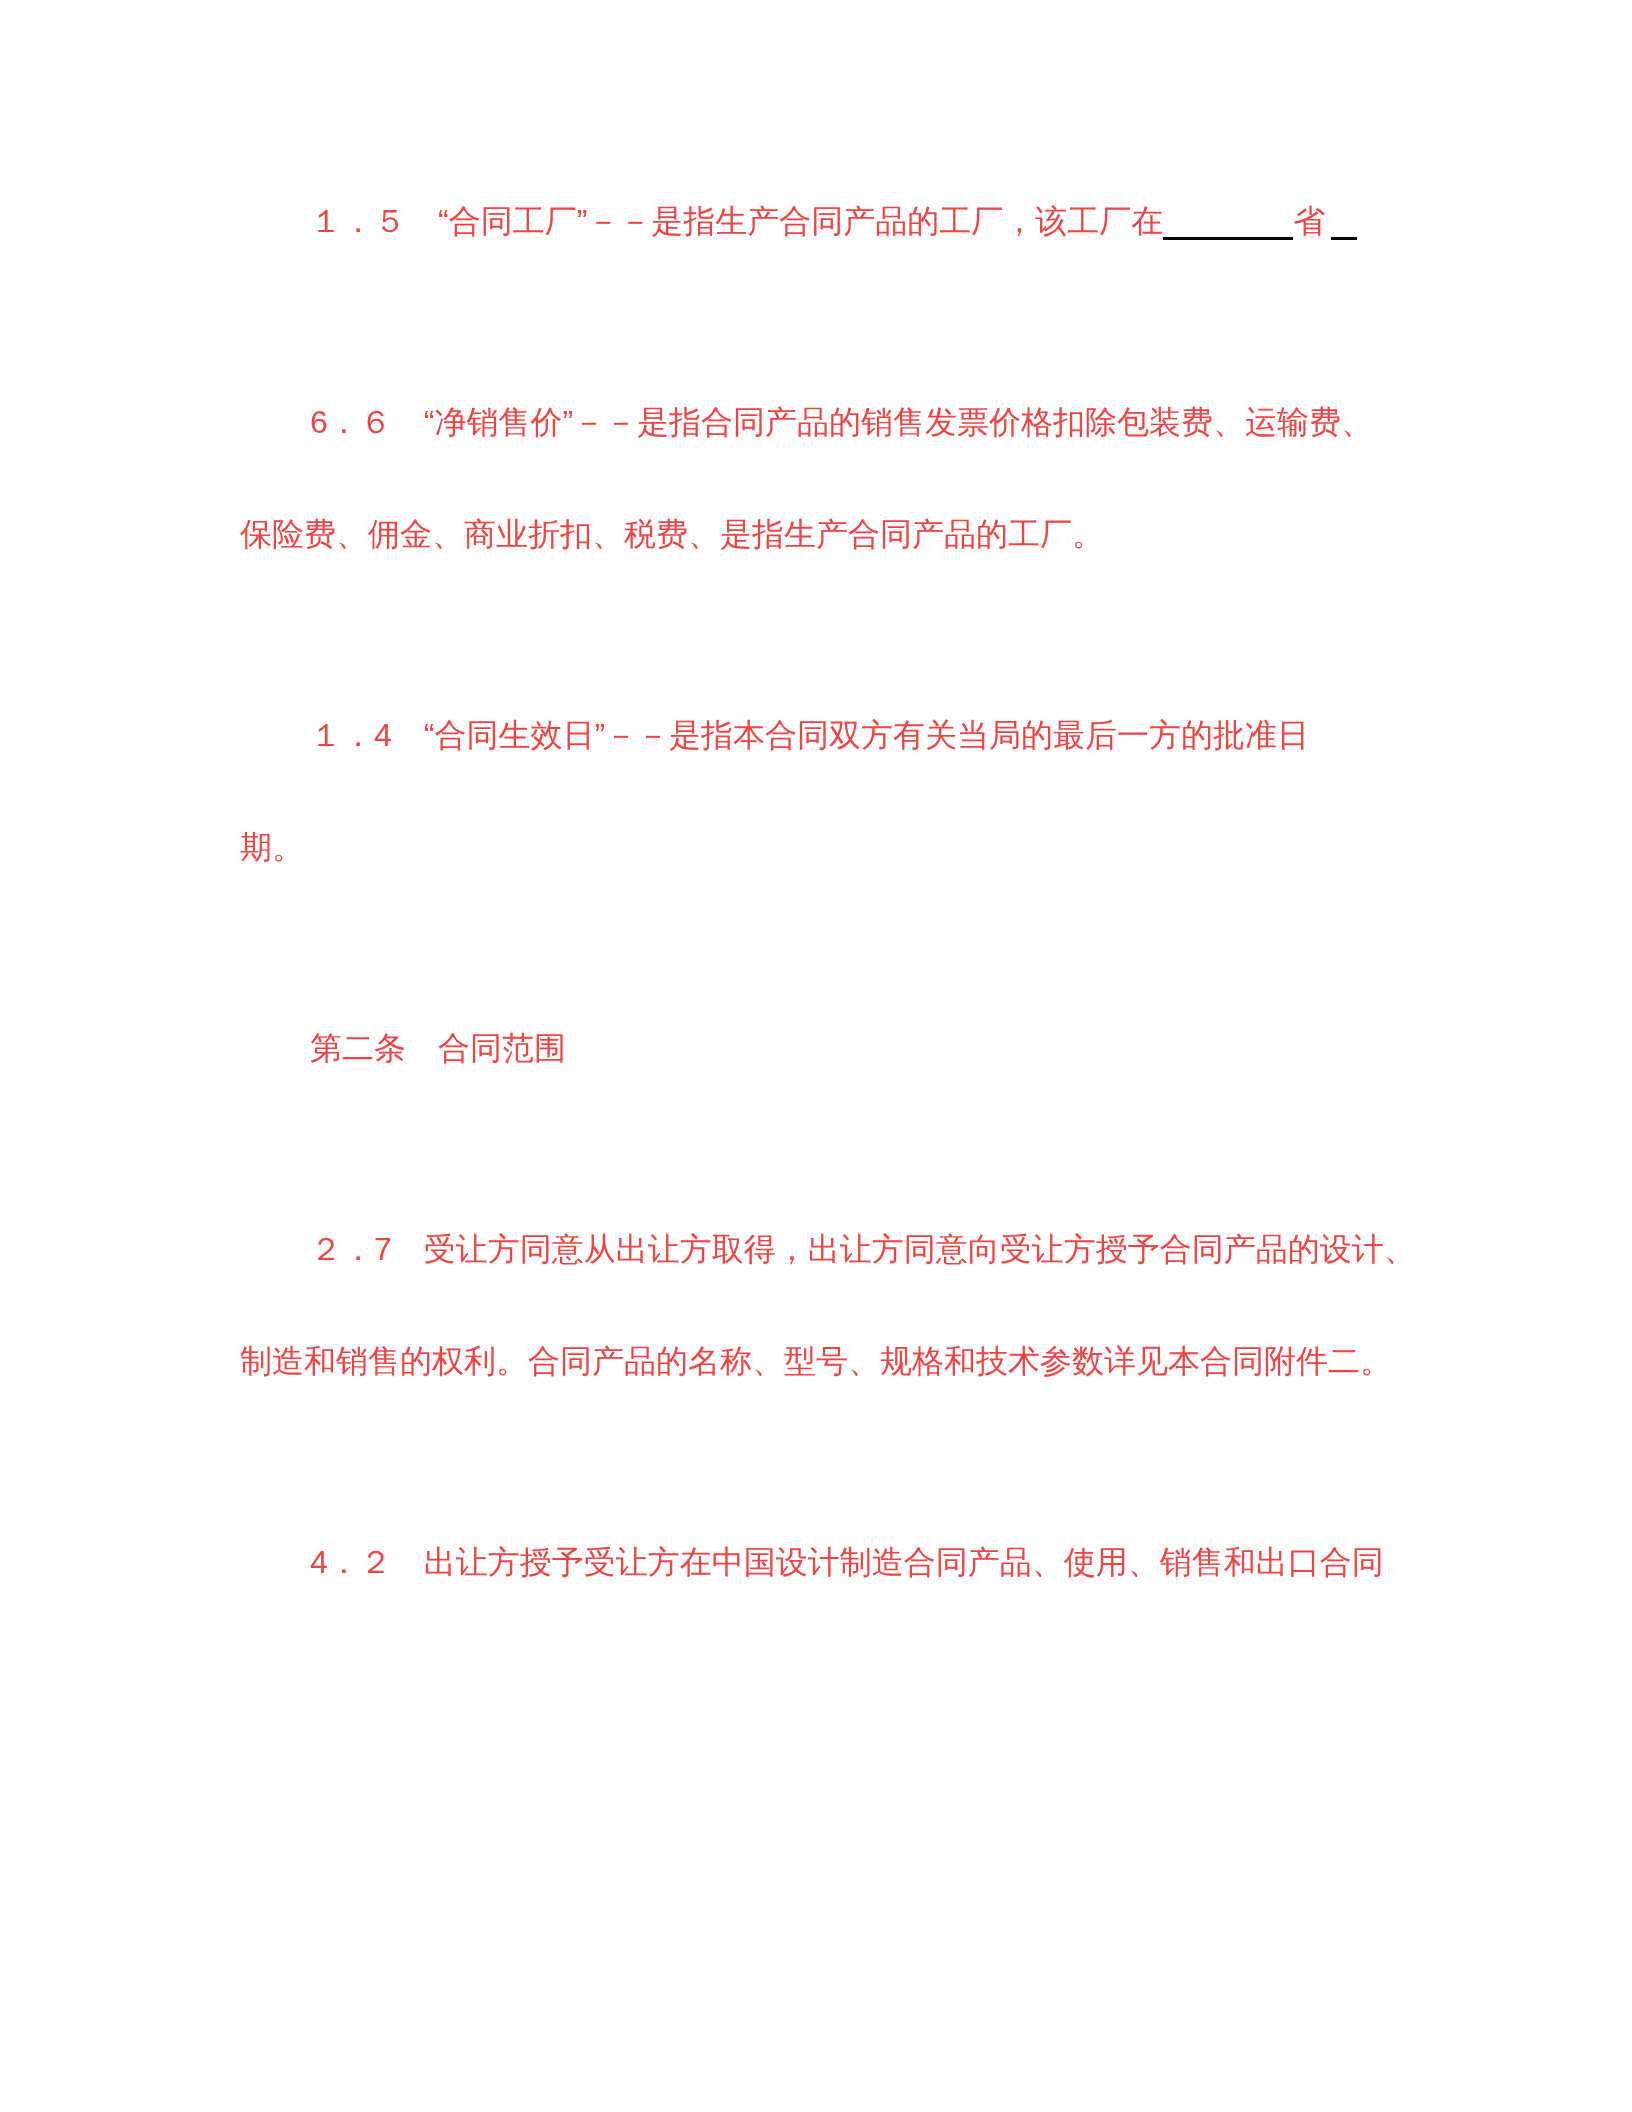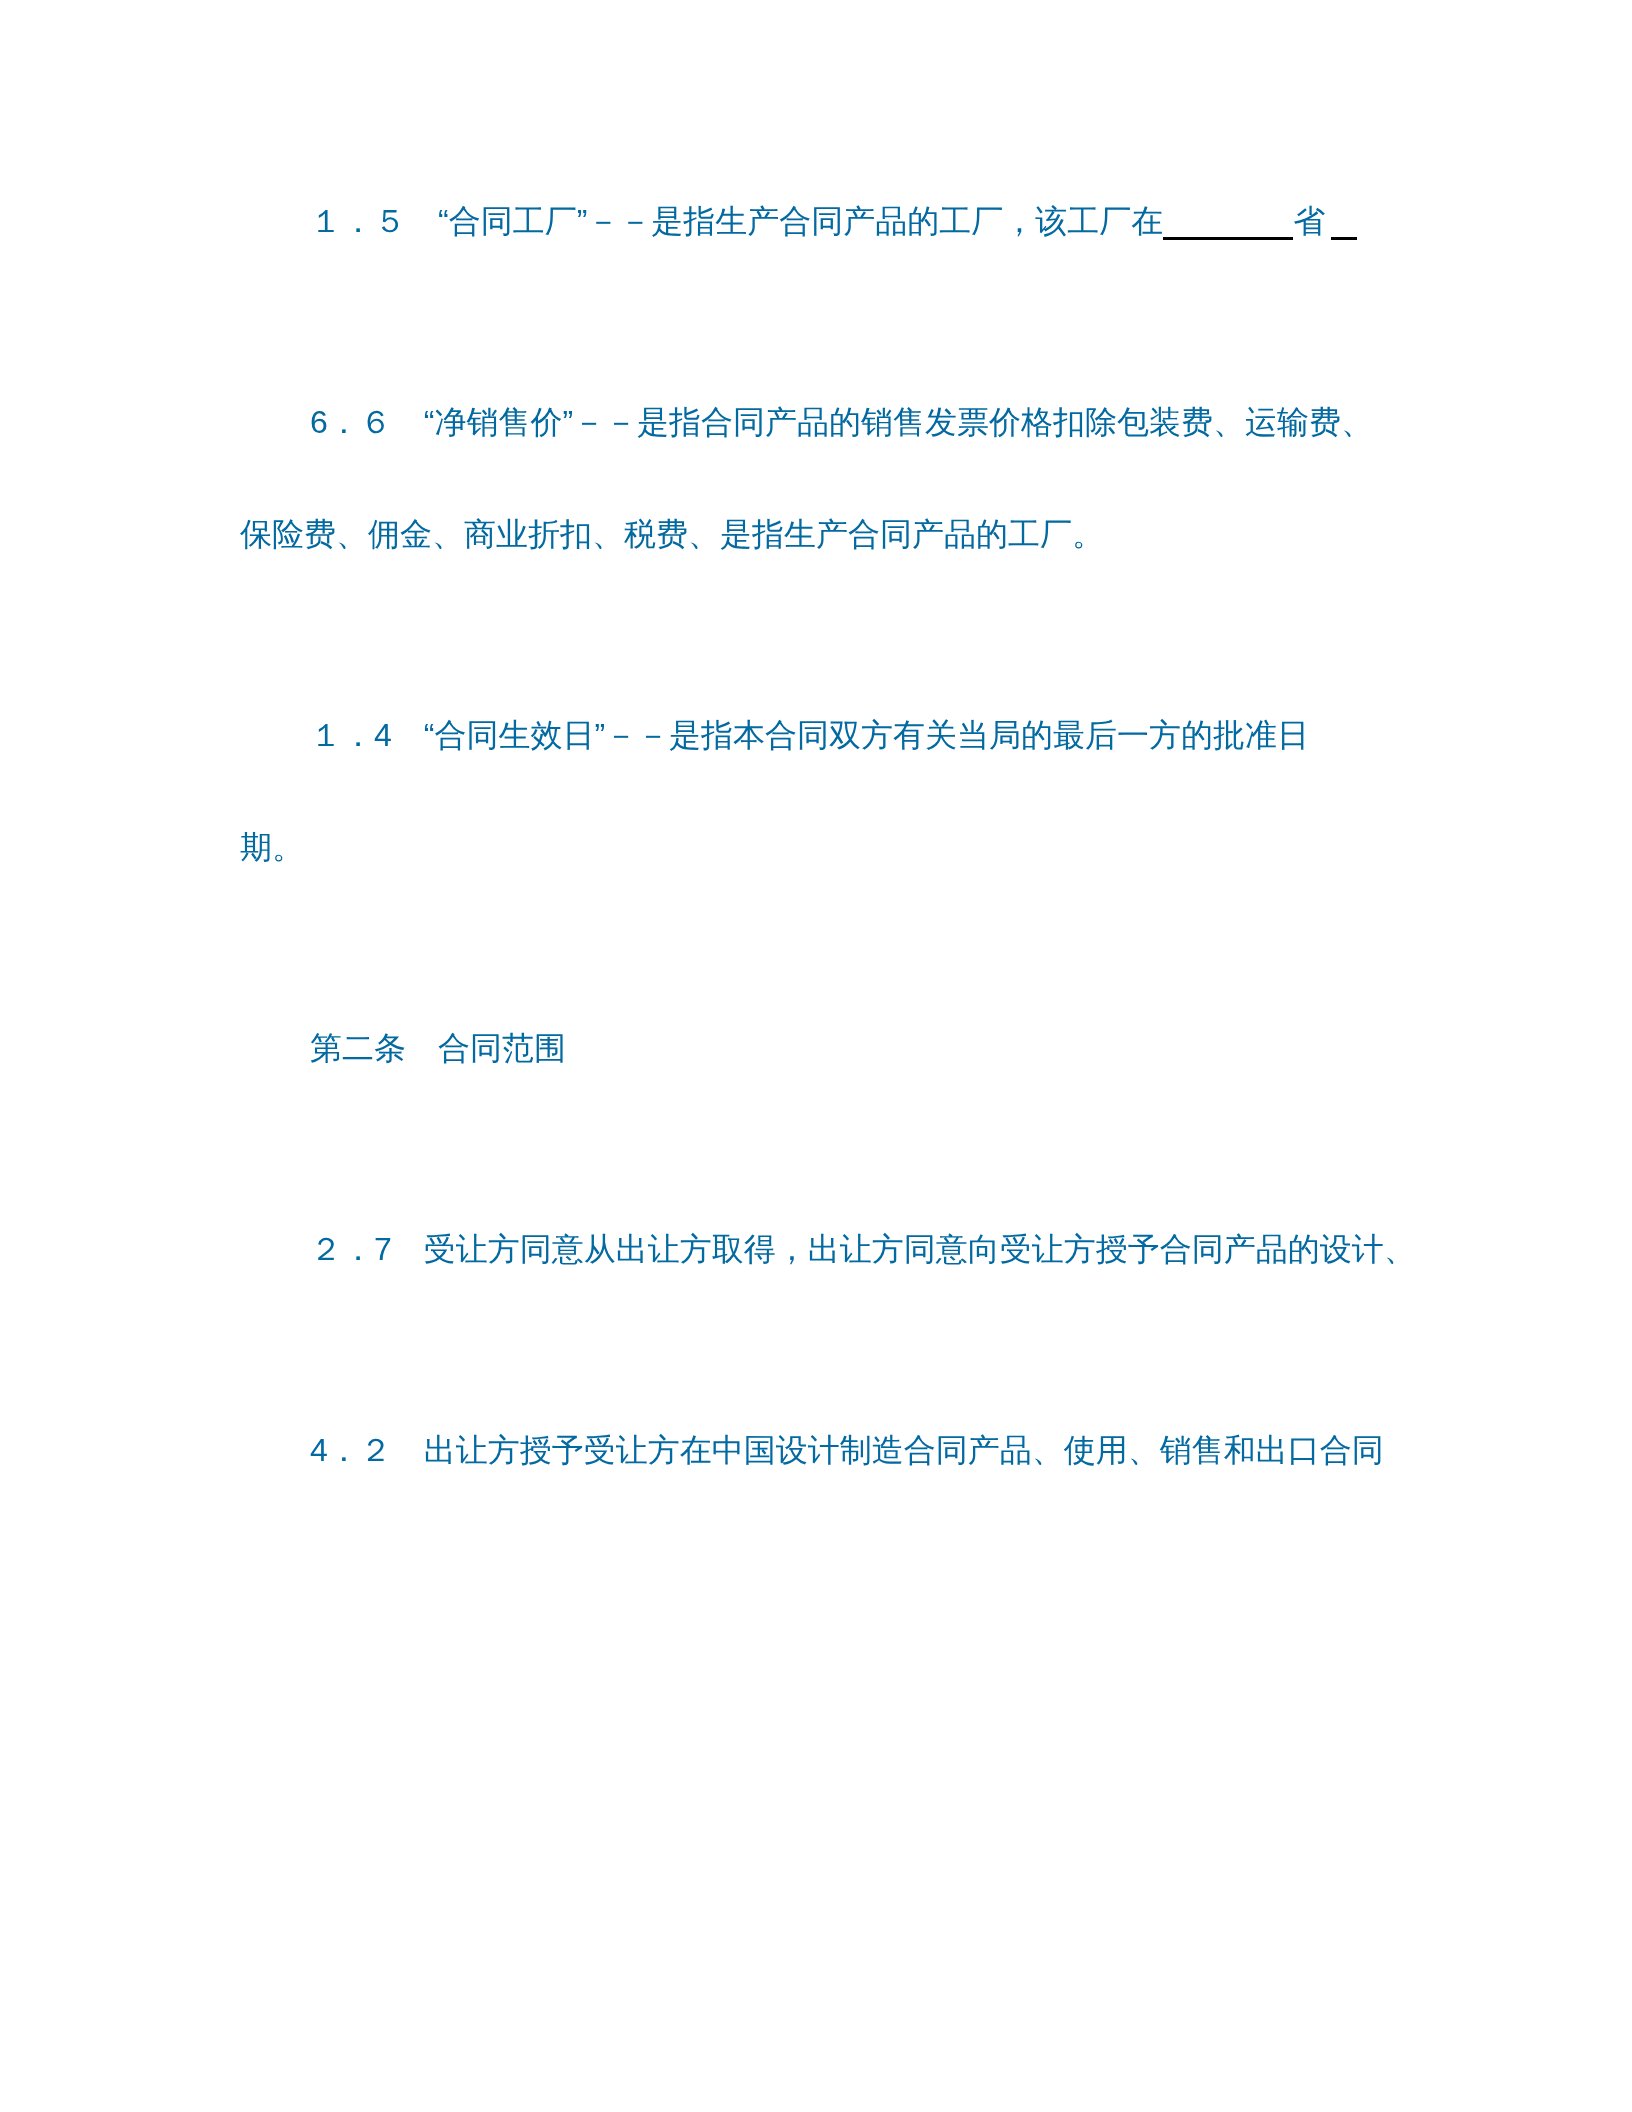--- a/index.html
+++ b/index.html
@@ -5,21 +5,21 @@
   html, body {
     margin: 0;
     padding: 0;
     background: #ffffff;
   }
   .page {
     position: relative;
     width: 1632px;
     height: 1848px;
     background: #ffffff;
-    color: #0369a1;
+    color: #ef4444;
     font-family: "Liberation Sans", "DejaVu Sans", sans-serif;
     font-size: 32px;
     box-sizing: border-box;
     padding: 165px 16px 0 240px;
     overflow: hidden;
   }
   .para {
     margin: 0 0 89px 0;
   }
   .line {
@@ -70,20 +70,21 @@
     <div class="line first"><span>１．4　“合同生效日”－－是指本合同双方有关当局的最后一方的批准日</span></div>
     <div class="line"><span>期。</span></div>
   </div>
 
   <div class="para">
     <div class="line first"><span>第二条　合同范围</span></div>
   </div>
 
   <div class="para">
     <div class="line first"><span>２．7　受让方同意从出让方取得，出让方同意向受让方授予合同产品的设计、</span></div>
+    <div class="line"><span>制造和销售的权利。合同产品的名称、型号、规格和技术参数详见本合同附件二。</span></div>
   </div>
 
   <div class="para">
     <div class="line first"><span>4．２　出让方授予受让方在中国设计制造合同产品、使用、销售和出口合同</span></div>
   </div>
 
   <div class="page-number">3</div>
 
 </div>
 

